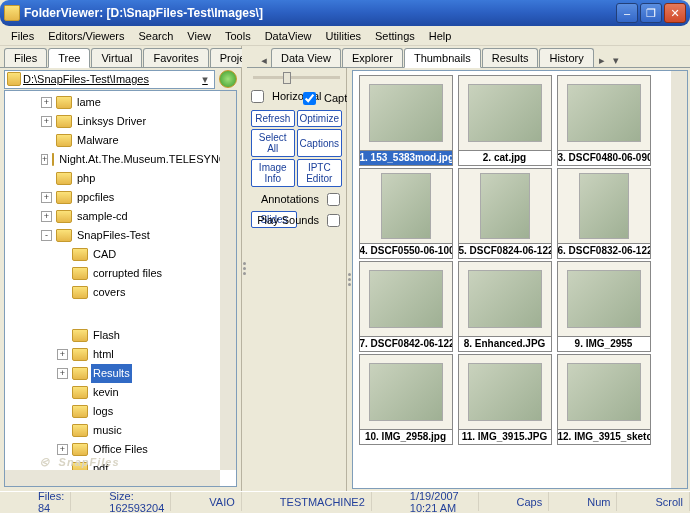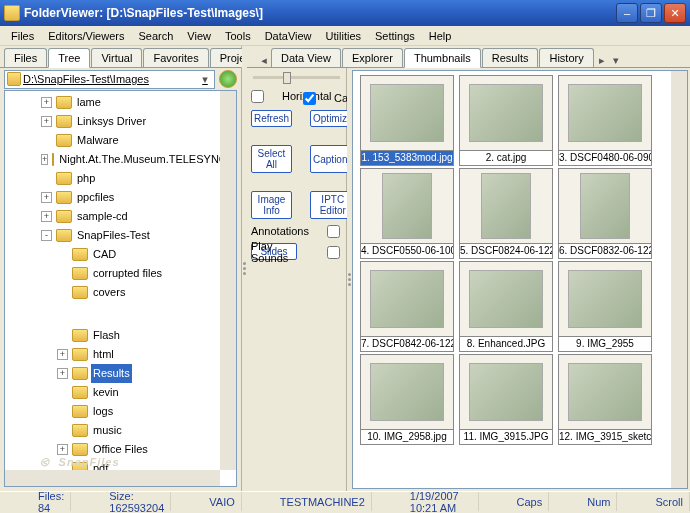--- a/index.html
+++ b/index.html
@@ -1,18 +1,18 @@
 <!DOCTYPE html>
 <html><head>
 <meta charset="utf-8">
 <style>
 * { box-sizing: border-box; margin: 0; padding: 0; font-family: "Tahoma", sans-serif; font-size: 11px; }
 body { width: 690px; height: 513px; background: #ece9d8; overflow: hidden; position: relative; }
 
-.titlebar { height: 26px; background: linear-gradient(to bottom, #3b78d8 0%, #2b5fc1 50%, #1f4aa3 100%); color: #fff; display: flex; align-items: center; padding: 0 4px; }
+.titlebar { height: 26px; background: linear-gradient(to bottom, #3b78d8 0%, #2b5fc1 50%, #1f4aa3 100%); color: #fff; display: flex; align-items: center; padding: 0 4px; border-radius: 9px; }
 .titlebar .icon { width: 16px; height: 16px; margin-right: 4px; }
 .titlebar .title { flex: 1; font-weight: bold; font-size: 12px; }
 .titlebar .winbtn { width: 22px; height: 20px; margin-left: 2px; background: linear-gradient(#5a8ee0,#3367c8); border: 1px solid #223f78; border-radius: 3px; display: flex; align-items: center; justify-content: center; color: #fff; }
 .titlebar .close { background: linear-gradient(#e57a5c,#d14a2a); border-color: #8a2d14; }
 
 .menubar { height: 20px; background: #ece9d8; display: flex; align-items: center; padding: 0 4px; border-bottom: 1px solid #d6d2c2; }
 .menubar span { padding: 2px 7px; cursor: default; }
 
 .splitter { display: flex; height: 445px; }
 .leftpane { width: 242px; display: flex; flex-direction: column; background: #ece9d8; border-right: 1px solid #b7b2a0; }
@@ -35,31 +35,31 @@
 .treeview li .ex { width: 11px; height: 11px; border: 1px solid #a0a0a0; display: inline-flex; align-items: center; justify-content: center; font-size: 9px; margin-right: 4px; background: #fff; color: #444; line-height:9px; }
 .treeview li .ex.none { border: none; background: transparent; color: transparent; }
 .treeview li .fi { width: 16px; height: 13px; margin-right: 3px; }
 .treeview li .lbl { padding: 1px 2px; }
 .treeview li .lbl.sel { background: #316ac5; color: #fff; }
 .treeview .scroll-h { position:absolute; bottom:0; left:0; right:16px; height:16px; background:#e8e5d8; }
 .treeview .scroll-v { position:absolute; top:0; right:0; bottom:16px; width:16px; background:#e8e5d8; }
 
 .foldericon { background: linear-gradient(#fbe27a,#e6b84a); border: 1px solid #c59a2e; border-radius: 1px 1px 2px 2px; display:inline-block; }
 
-.opt-row { display: flex; align-items: center; height: 20px; padding: 0 4px; gap: 18px; }
+.opt-row { display: flex; align-items: center; height: 20px; padding: 0 4px; gap: 8px; }
 .opt-row input[type=checkbox] { width: 13px; height: 13px; }
-.btngrid { display: grid; grid-template-columns: 1fr 1fr; gap: 18px; padding: 2px 4px; }
+.btngrid { display: grid; grid-template-columns: 1fr 1fr; gap: 2px; padding: 2px 4px; }
 .btngrid button, .wbtn { border: 1px solid #2a5cc5; background: #fff; color: #1a3f9a; padding: 2px 2px; border-radius: 2px; font-size: 10px; cursor: default; }
 .slider-row { height: 18px; display:flex; align-items:center; padding:0 6px; }
 .slider-row .track { flex:1; height:3px; background:#cfc9b8; position:relative; }
 .slider-row .thumb { position:absolute; left:35%; top:-4px; width:8px; height:12px; background:#e8e5d6; border:1px solid #888; }
 
 .thumbarea { flex: 1; background: #fff; border: 1px solid #7f9db9; margin: 2px 2px 2px 0; overflow: auto; position: relative; }
 .thumbgrid { display: grid; grid-template-columns: repeat(3, 97px); gap: 2px 2px; padding: 4px 4px; }
-.thumb { display: flex; flex-direction: column; align-items: flex-end; }
+.thumb { display: flex; flex-direction: column; align-items: center; font-weight: bold; }
 .thumb .imgframe { width: 94px; height: 76px; border: 1px solid #888; background: #f4f2e8; display: flex; align-items: center; justify-content: center; }
 .thumb .imgframe .ph { width: 74px; height: 58px; border: 1px solid #aaa; background: linear-gradient(135deg,#c9d2bd,#9fb094); }
 .thumb .imgframe .ph.portrait { width: 50px; height: 66px; }
 .thumb .cap { width: 94px; height: 15px; border: 1px solid #888; border-top: none; text-align: center; font-size: 10px; overflow: hidden; white-space: nowrap; padding: 1px 0; background:#fff; }
 .thumb .cap.sel { background: #316ac5; color: #fff; }
 .thumbarea .vsb { position: absolute; top:0; right:0; bottom:0; width:16px; background:#e8e5d8; }
 
 .leftopts { width: 100px; background: #ece9d8; border-right: 1px solid #b7b2a0; display:flex; flex-direction:column; }
 .mainrow { display: flex; flex: 1; overflow:hidden; }
 

